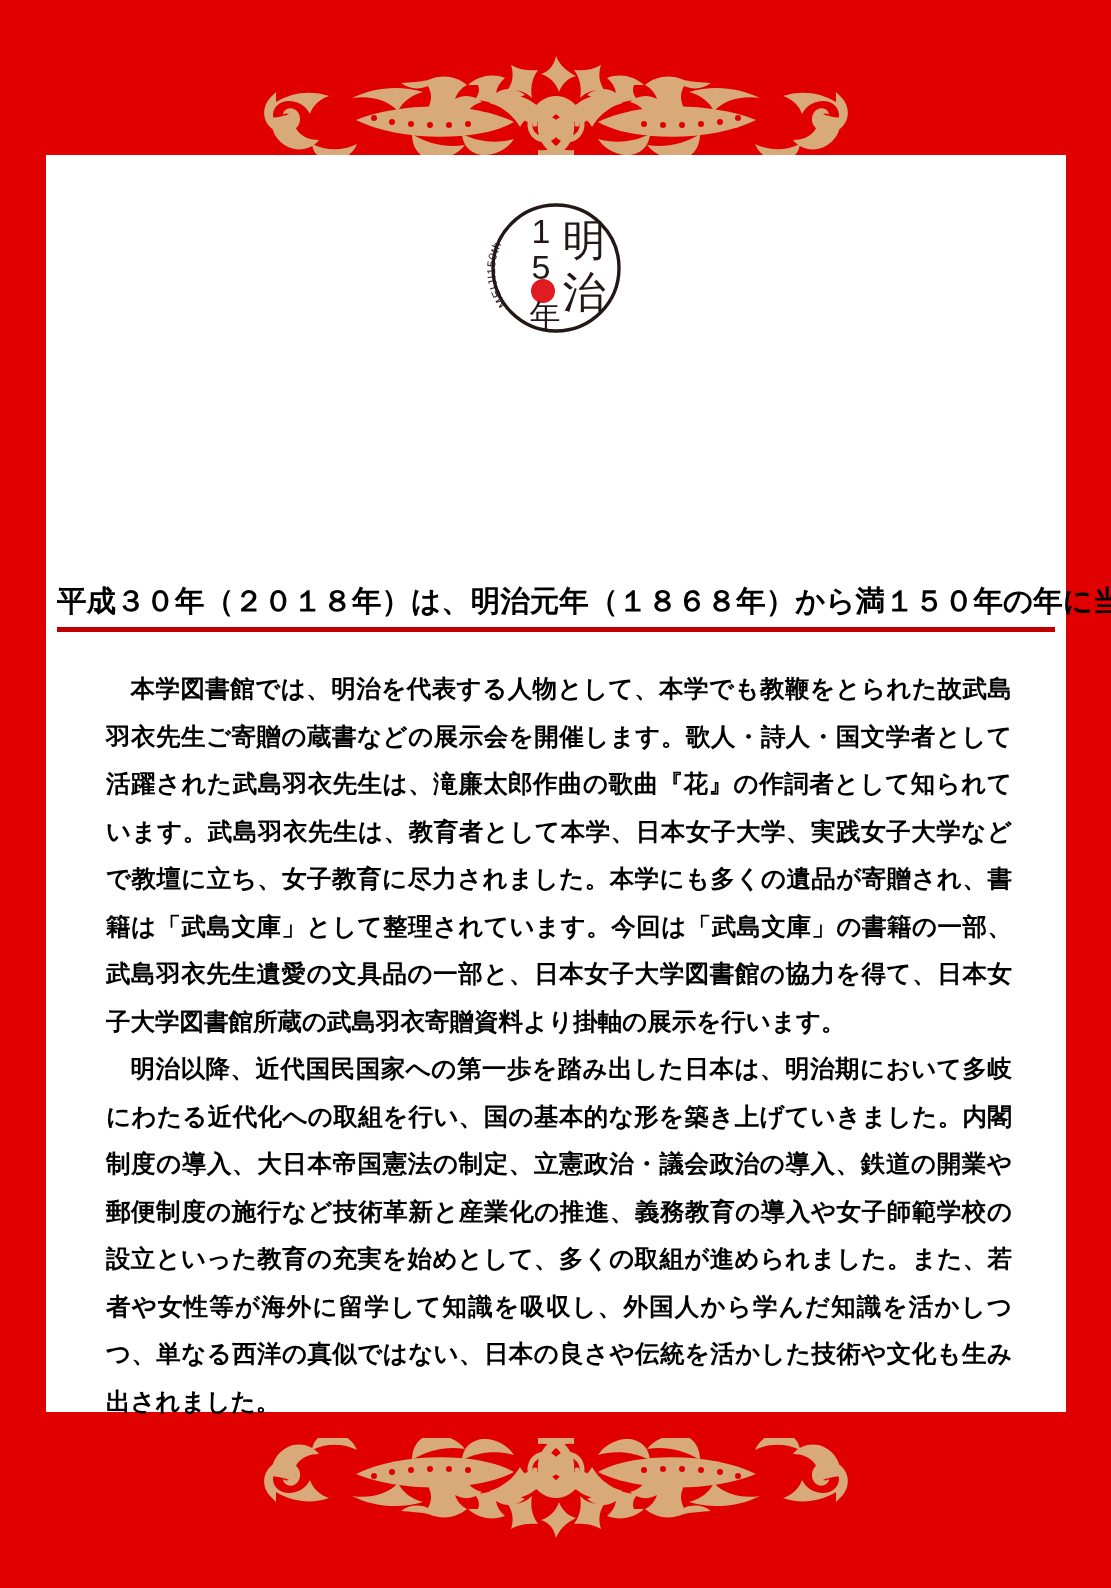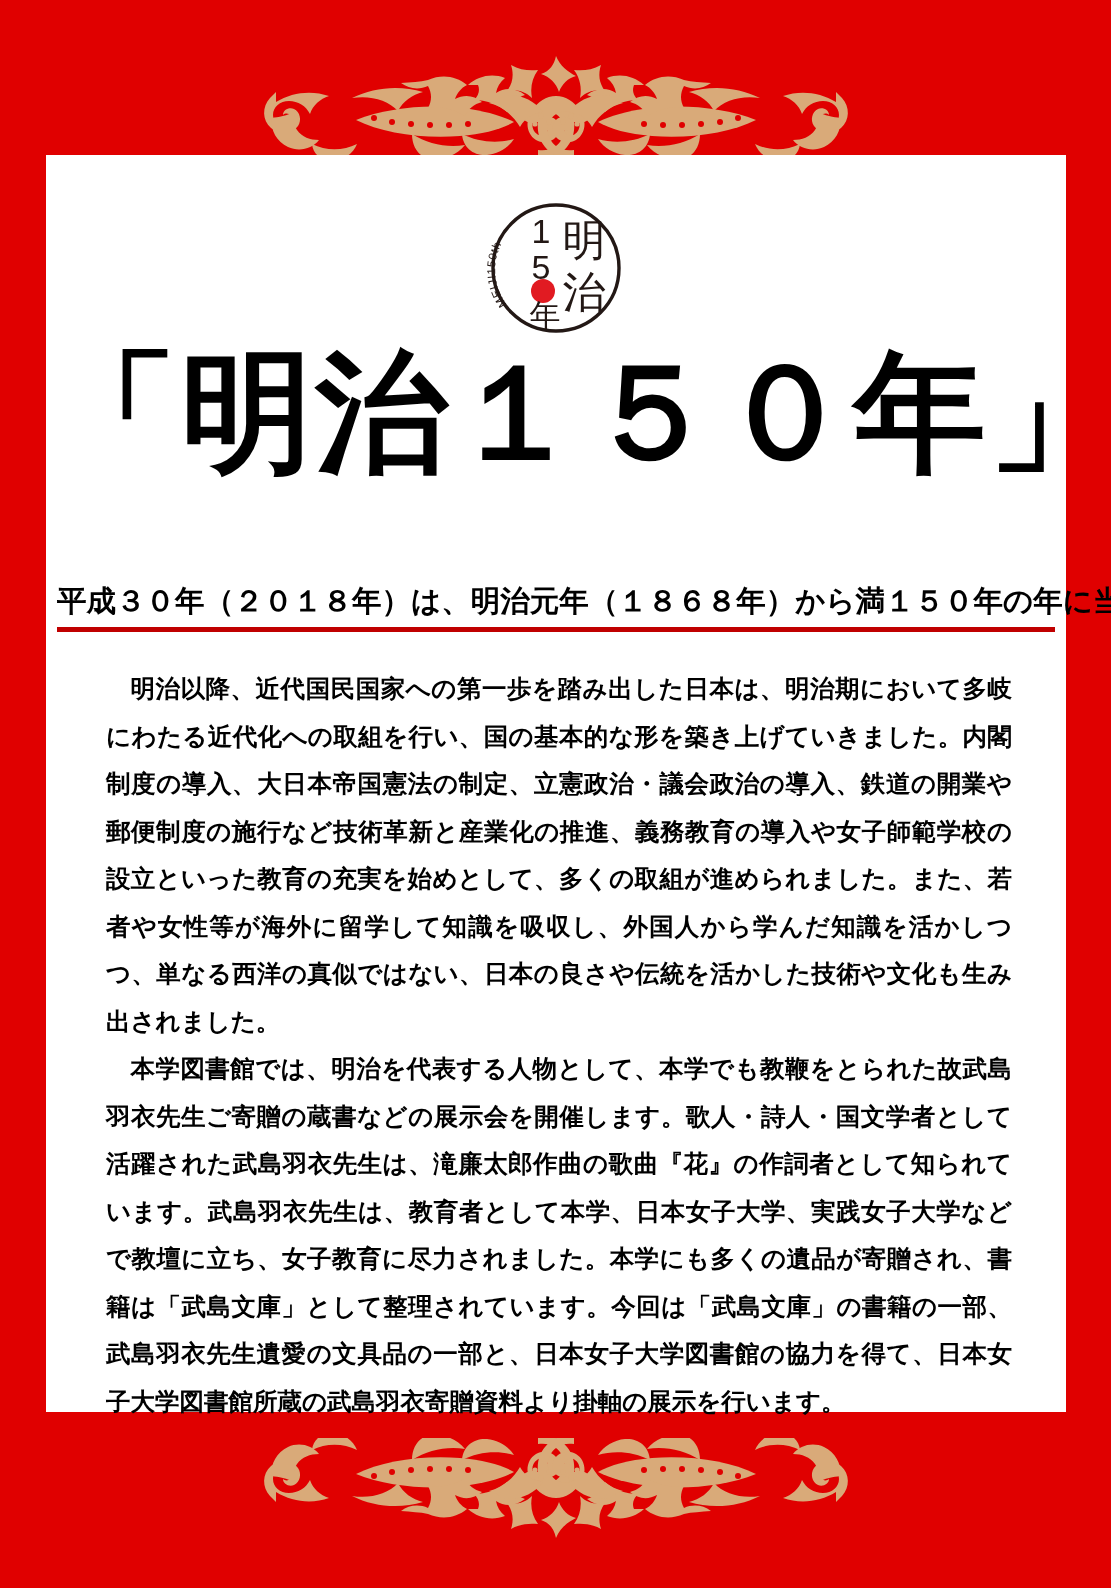--- a/index.html
+++ b/index.html
@@ -199,27 +199,26 @@
         <circle cx="60" cy="96" r="12" fill="#E11B22"></circle>
 
         <text x="62" y="131" font-family="'Liberation Serif','DejaVu Serif',serif" font-size="31" fill="#231815" text-anchor="middle">年</text>
 
         <text font-family="'Liberation Sans','DejaVu Sans',sans-serif" font-size="11.5" fill="#231815" letter-spacing="0.6">
           <textPath href="#arcpath" startOffset="4%">MEIJI150th</textPath>
         </text>
       </svg>
     </div>
 
-    <div class="title">「明治１５０年」</div>
 
     <div class="subtitle">平成３０年（２０１８年）は、明治元年（１８６８年）から満１５０年の年に当たります</div>
 
     <div class="body-copy">
+      <p class="para">本学図書館では、明治を代表する人物として、本学でも教鞭をとられた故武島羽衣先生ご寄贈の蔵書などの展示会を開催します。歌人・詩人・国文学者として活躍された武島羽衣先生は、滝廉太郎作曲の歌曲『花』の作詞者として知られています。武島羽衣先生は、教育者として本学、日本女子大学、実践女子大学などで教壇に立ち、女子教育に尽力されました。本学にも多くの遺品が寄贈され、書籍は「武島文庫」として整理されています。今回は「武島文庫」の書籍の一部、武島羽衣先生遺愛の文具品の一部と、日本女子大学図書館の協力を得て、日本女子大学図書館所蔵の武島羽衣寄贈資料より掛軸の展示を行います。</p>
       <p class="para">明治以降、近代国民国家への第一歩を踏み出した日本は、明治期において多岐にわたる近代化への取組を行い、国の基本的な形を築き上げていきました。内閣制度の導入、大日本帝国憲法の制定、立憲政治・議会政治の導入、鉄道の開業や郵便制度の施行など技術革新と産業化の推進、義務教育の導入や女子師範学校の設立といった教育の充実を始めとして、多くの取組が進められました。また、若者や女性等が海外に留学して知識を吸収し、外国人から学んだ知識を活かしつつ、単なる西洋の真似ではない、日本の良さや伝統を活かした技術や文化も生み出されました。</p>
-      <p class="para">本学図書館では、明治を代表する人物として、本学でも教鞭をとられた故武島羽衣先生ご寄贈の蔵書などの展示会を開催します。歌人・詩人・国文学者として活躍された武島羽衣先生は、滝廉太郎作曲の歌曲『花』の作詞者として知られています。武島羽衣先生は、教育者として本学、日本女子大学、実践女子大学などで教壇に立ち、女子教育に尽力されました。本学にも多くの遺品が寄贈され、書籍は「武島文庫」として整理されています。今回は「武島文庫」の書籍の一部、武島羽衣先生遺愛の文具品の一部と、日本女子大学図書館の協力を得て、日本女子大学図書館所蔵の武島羽衣寄贈資料より掛軸の展示を行います。</p>
     </div>
 
   </div>
 
   <div class="ornament bottom">
     <svg viewBox="0 0 680 112" xmlns="http://www.w3.org/2000/svg" aria-hidden="true">
       <g fill="#D9AA79">
         <path d="M340 12 c4 10 12 16 20 20 c-8 2 -14 8 -17 16 c-3 -9 -9 -15 -18 -18 c9 -3 13 -9 15 -18z"></path>
         <path d="M322 26 c-6 8 -8 18 -6 28 c-7 -7 -16 -9 -25 -7 c6 -8 7 -17 4 -26 c9 5 18 6 27 5z"></path>
         <path d="M358 26 c6 8 8 18 6 28 c7 -7 16 -9 25 -7 c-6 -8 -7 -17 -4 -26 c-9 5 -18 6 -27 5z"></path>

